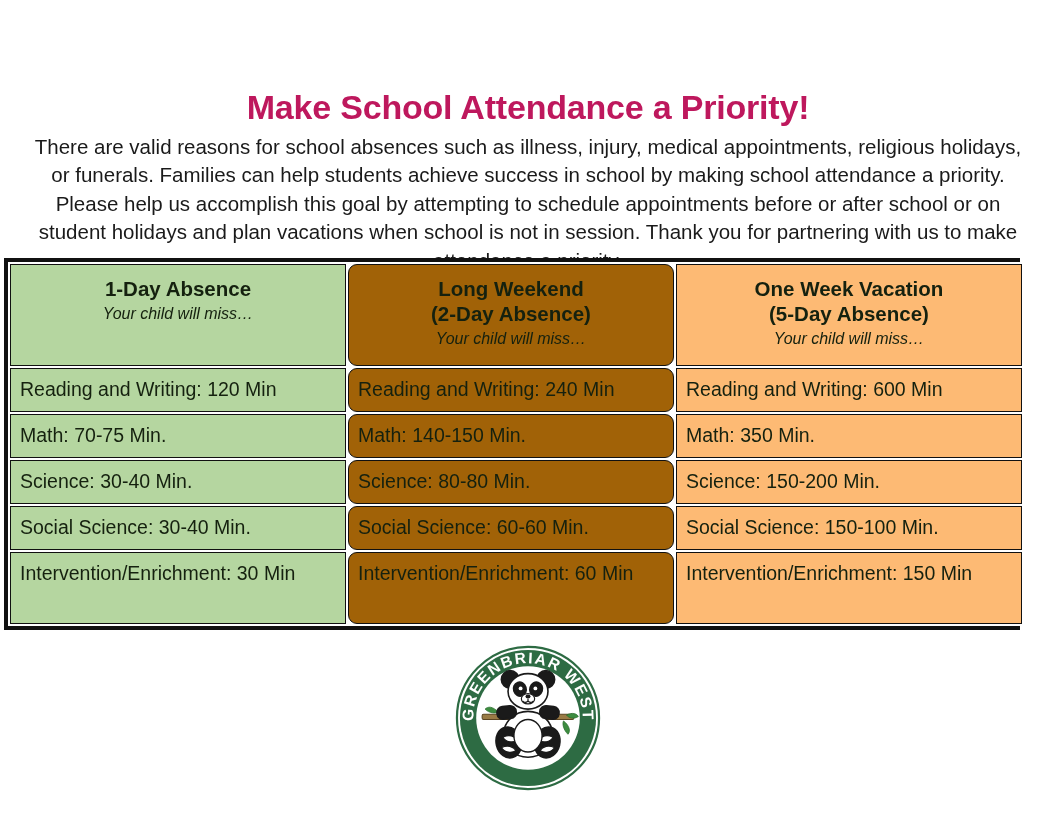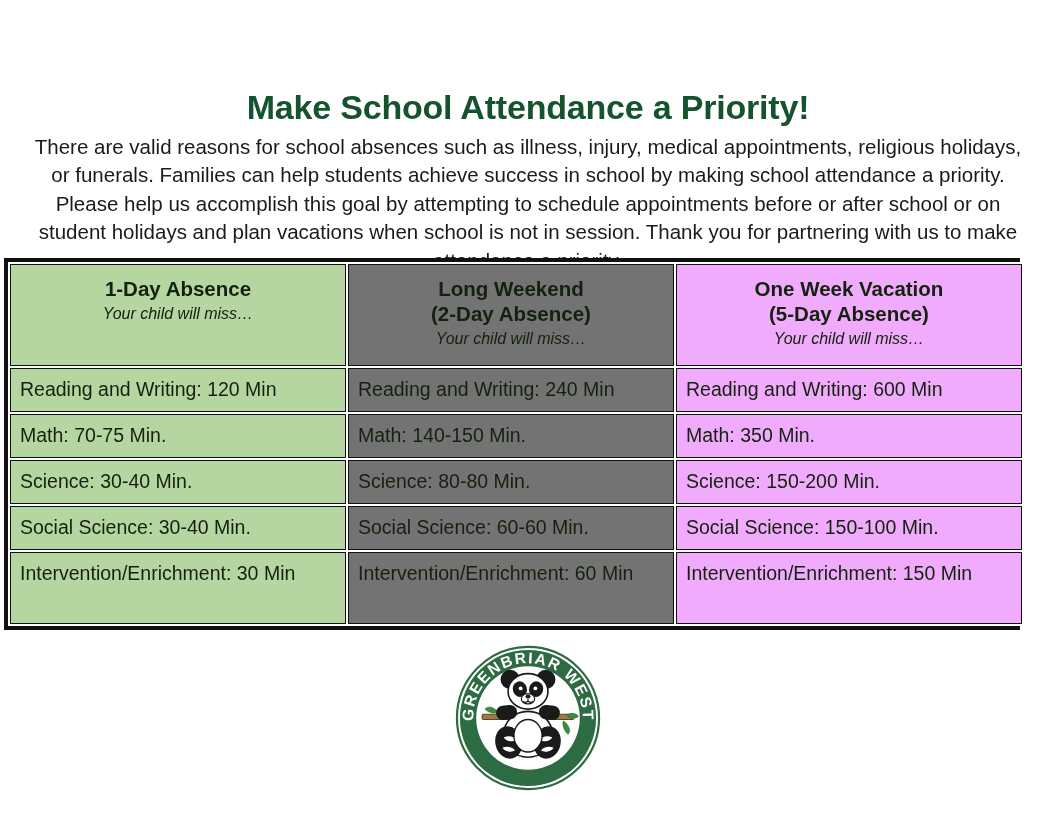--- a/index.html
+++ b/index.html
@@ -27,21 +27,21 @@
   
   .title {
     position: absolute;
     top: 52px;
     left: 0;
     width: 1056px;
     text-align: center;
     font-size: 34px;
     font-weight: bold;
     letter-spacing: -0.2px;
-    color: #14532d;
+    color: #be185d;
     line-height: 1.1;
     margin-top: 37px;
   }
 
   
   .intro {
     position: absolute;
     top: 112px;
     left: 23px;
     width: 1010px;
@@ -92,22 +92,22 @@
   }
   .hdr-sub {
     font-style: italic;
     font-size: 16px;
     line-height: 26px;
     display: block;
   }
 
   
   .col-1 { background: #b5d6a0; }
-  .col-2 { background: #737373; }
-  .col-3 { background: #f0abfc; }
+  .col-2 { background: #a16207; border-radius: 9px; }
+  .col-3 { background: #fdba74; }
 
   
   table.absence-table tr.body-row td {
     height: 44px;
     margin-left: 12px;
   }
   table.absence-table tr.body-row.tall td {
     height: 72px;
   }
 

